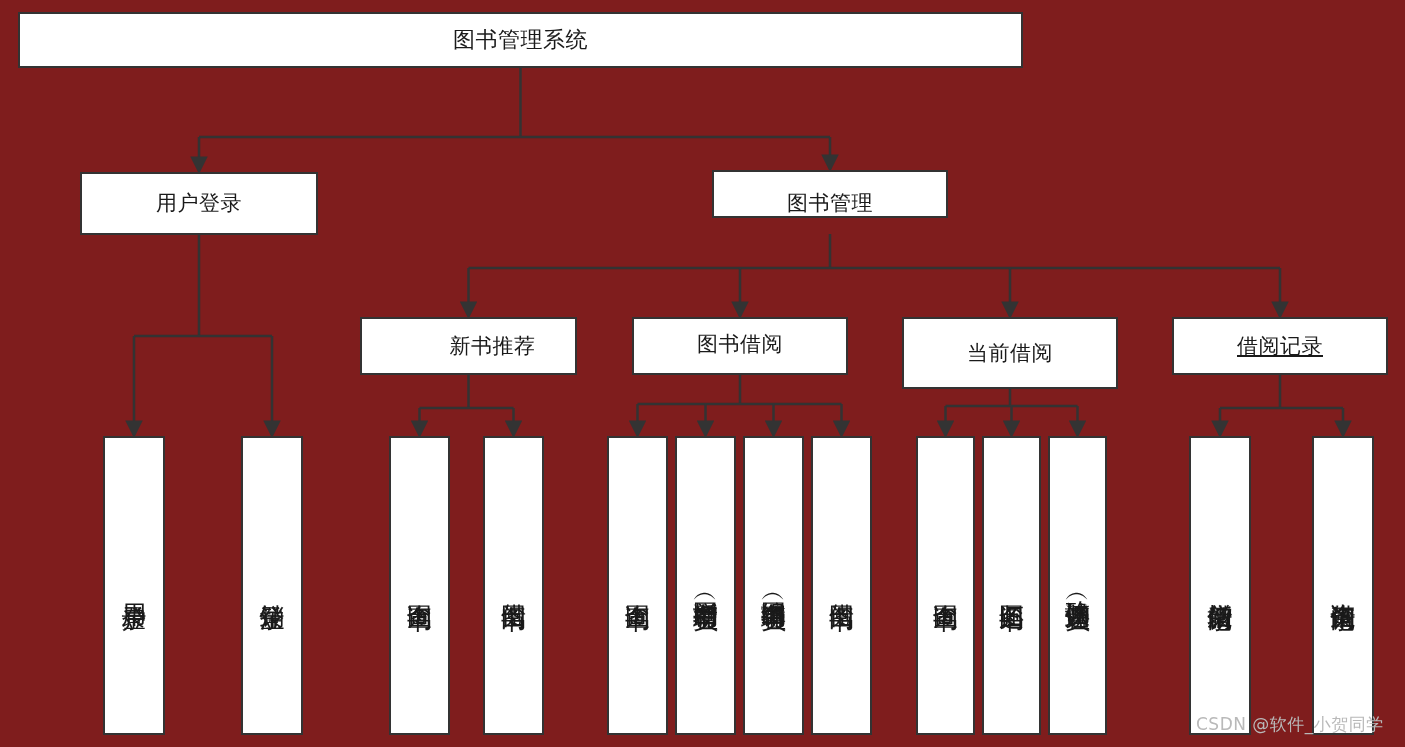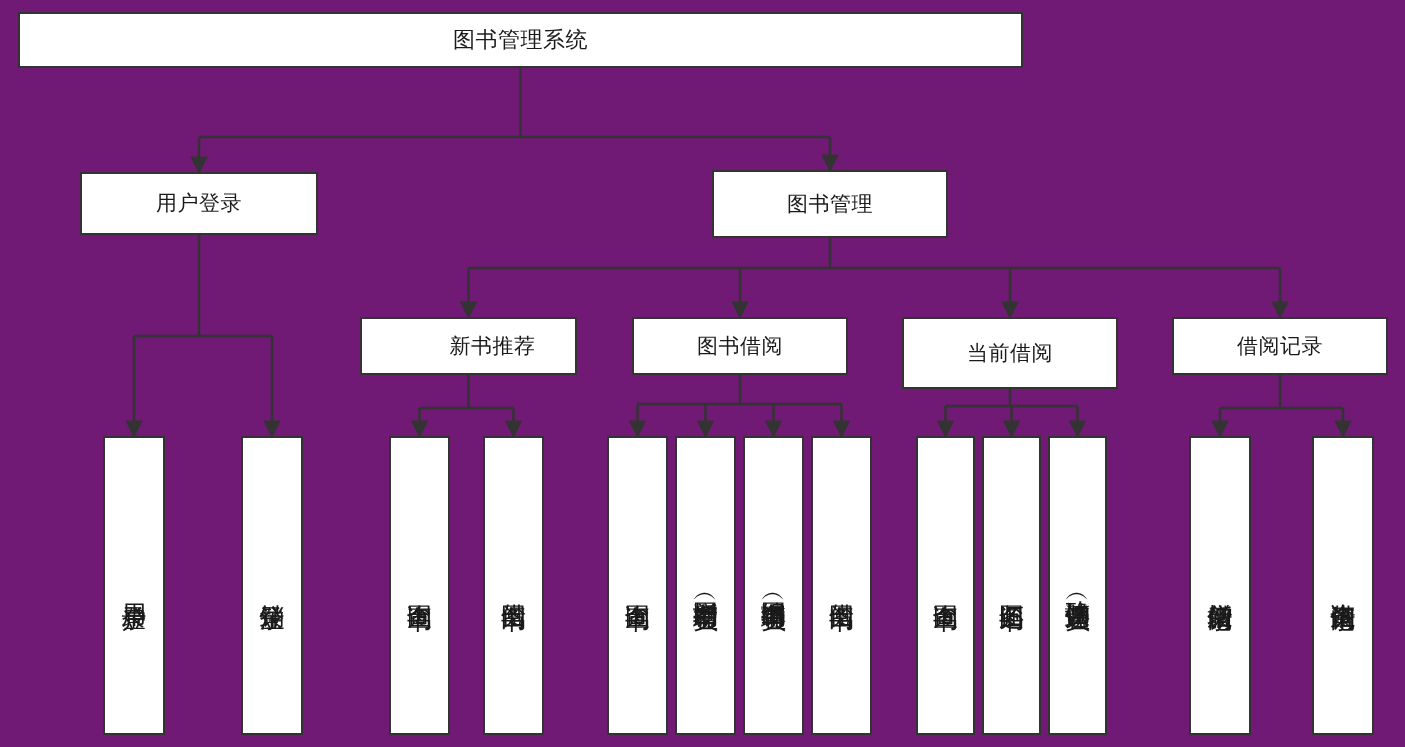--- a/index.html
+++ b/index.html
@@ -7,21 +7,21 @@
     padding: 0;
     background: #ffffff;
   }
   body {
     font-family: "DejaVu Sans", "Liberation Sans", sans-serif;
   }
   #canvas {
     position: relative;
     width: 1405px;
     height: 747px;
-    background: #701a75;
+    background: #7f1d1d;
     overflow: hidden;
   }
   svg#edges {
     position: absolute;
     left: 0;
     top: 0;
     width: 1405px;
     height: 747px;
     pointer-events: none;
   }
@@ -118,33 +118,33 @@
       </g>
   </svg>
 
   <div id="node-layer">
       <div class="node horiz root" style="left: 18px; top: 12px; width: 1005px; height: 56px;">
         <span class="label">图书管理系统</span>
       </div>
       <div class="node horiz" style="left: 80px; top: 172px; width: 238px; height: 63px;">
         <span class="label">用户登录</span>
       </div>
-      <div class="node horiz" style="left: 712px; top: 170px; width: 236px; height: 68px;">
+      <div class="node horiz" style="left: 712px; top: 170px; width: 236px; height: 48px; align-items: flex-end;">
         <span class="label">图书管理</span>
       </div>
       <div class="node horiz" style="left: 360px; top: 317px; width: 217px; height: 58px; padding-left: 48px;">
         <span class="label">新书推荐</span>
       </div>
-      <div class="node horiz" style="left: 632px; top: 317px; width: 216px; height: 58px;">
+      <div class="node horiz" style="left: 632px; top: 317px; width: 216px; height: 58px; font-family: Liberation Mono, monospace;">
         <span class="label">图书借阅</span>
       </div>
       <div class="node horiz" style="left: 902px; top: 317px; width: 216px; height: 72px;">
         <span class="label">当前借阅</span>
       </div>
-      <div class="node horiz" style="left: 1172px; top: 317px; width: 216px; height: 58px;">
+      <div class="node horiz" style="left: 1172px; top: 317px; width: 216px; height: 58px; text-decoration: underline;">
         <span class="label">借阅记录</span>
       </div>
       <div class="node vert" style="left: 103px; top: 436px; width: 62px; height: 299px;">
         <span class="label">用户登录</span>
       </div>
       <div class="node vert" style="left: 241px; top: 436px; width: 62px; height: 299px;">
         <span class="label">注销登录</span>
       </div>
       <div class="node vert" style="left: 389px; top: 436px; width: 61px; height: 299px;">
         <span class="label">查询图书</span>
@@ -174,14 +174,15 @@
         <span class="label">确认归还（管理员）</span>
       </div>
       <div class="node vert" style="left: 1189px; top: 436px; width: 62px; height: 299px;">
         <span class="label">新增借阅记录</span>
       </div>
       <div class="node vert" style="left: 1312px; top: 436px; width: 62px; height: 299px;">
         <span class="label">查询借阅记录</span>
       </div>
     </div>
 
+  <div class="watermark" style="left: 1196px; top: 713px;">CSDN @软件_小贺同学</div>
 
 </div>
 
 </body></html>

